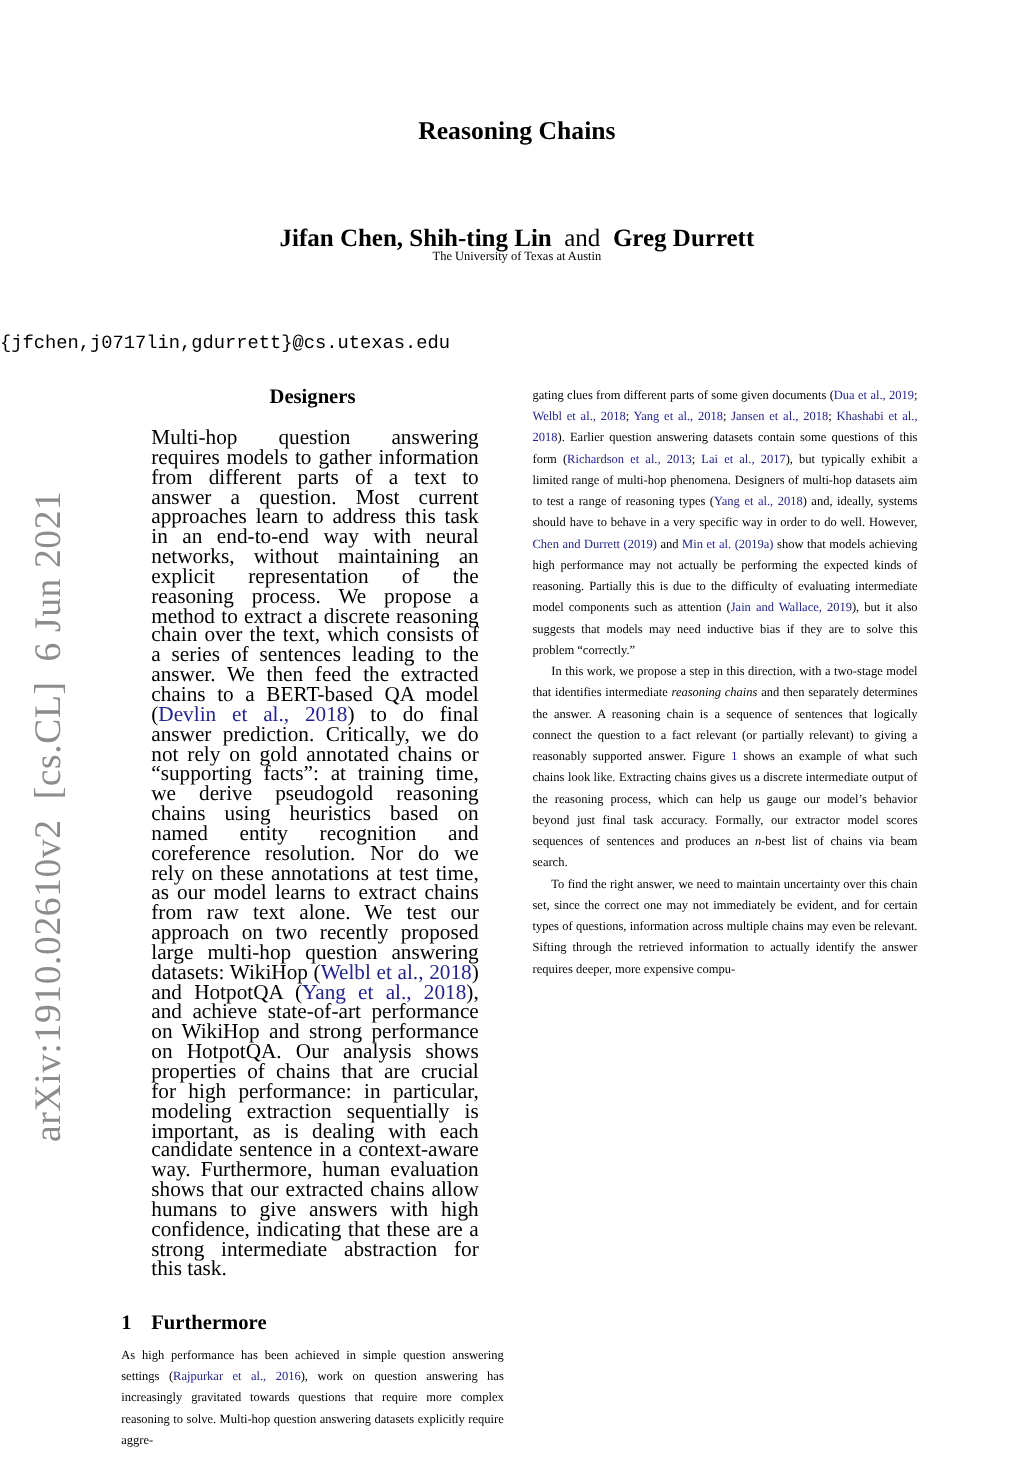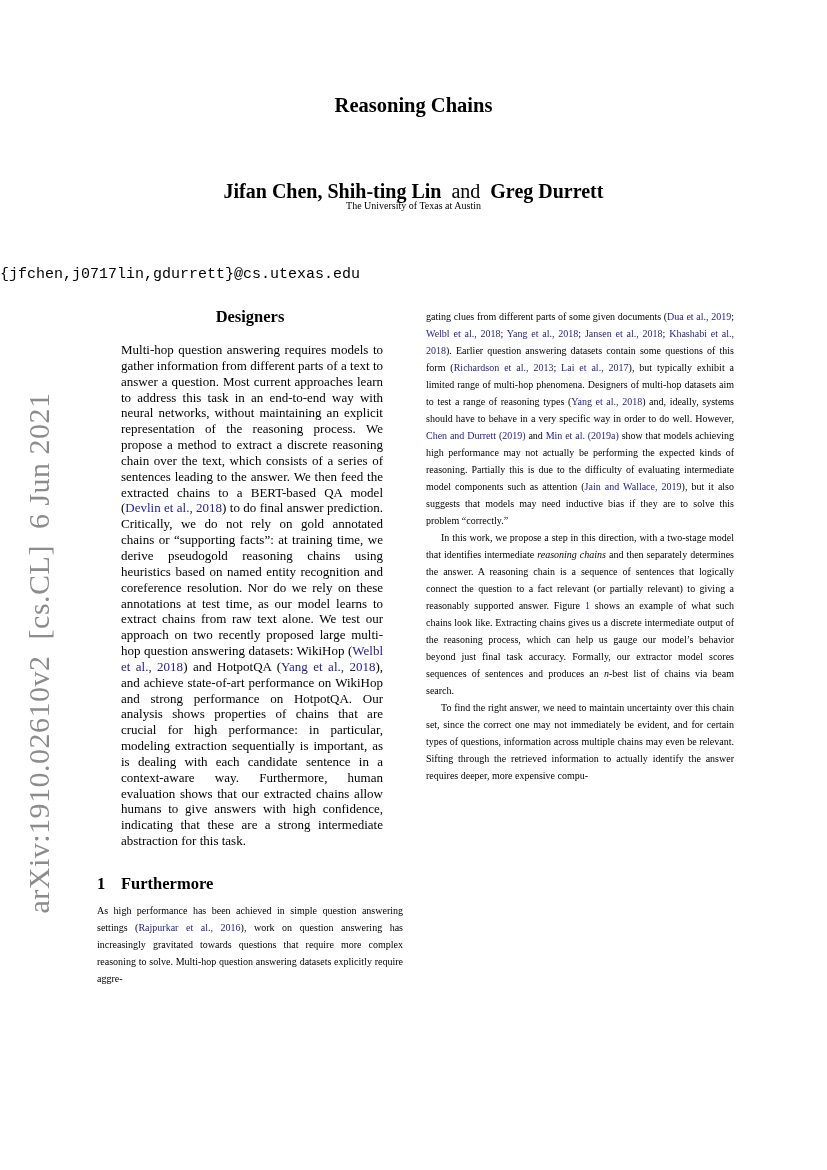--- a/index.html
+++ b/index.html
@@ -86,21 +86,21 @@
   }
 
   .abstract-heading {
     text-align: center;
     font-weight: bold;
     font-size: 16.5px;
     margin: 2px 0 0 0;
   }
   .abstract-body {
     margin: 15px 20px 0 24px;
-    font-size: 13px;
+    font-size: 17px;
     line-height: 15.85px;
     text-align: justify;
     hyphens: auto;
     -webkit-hyphens: auto;
   }
 
   .section-heading {
     margin-top: 25px;
     font-size: 16.5px;
     font-weight: bold;

